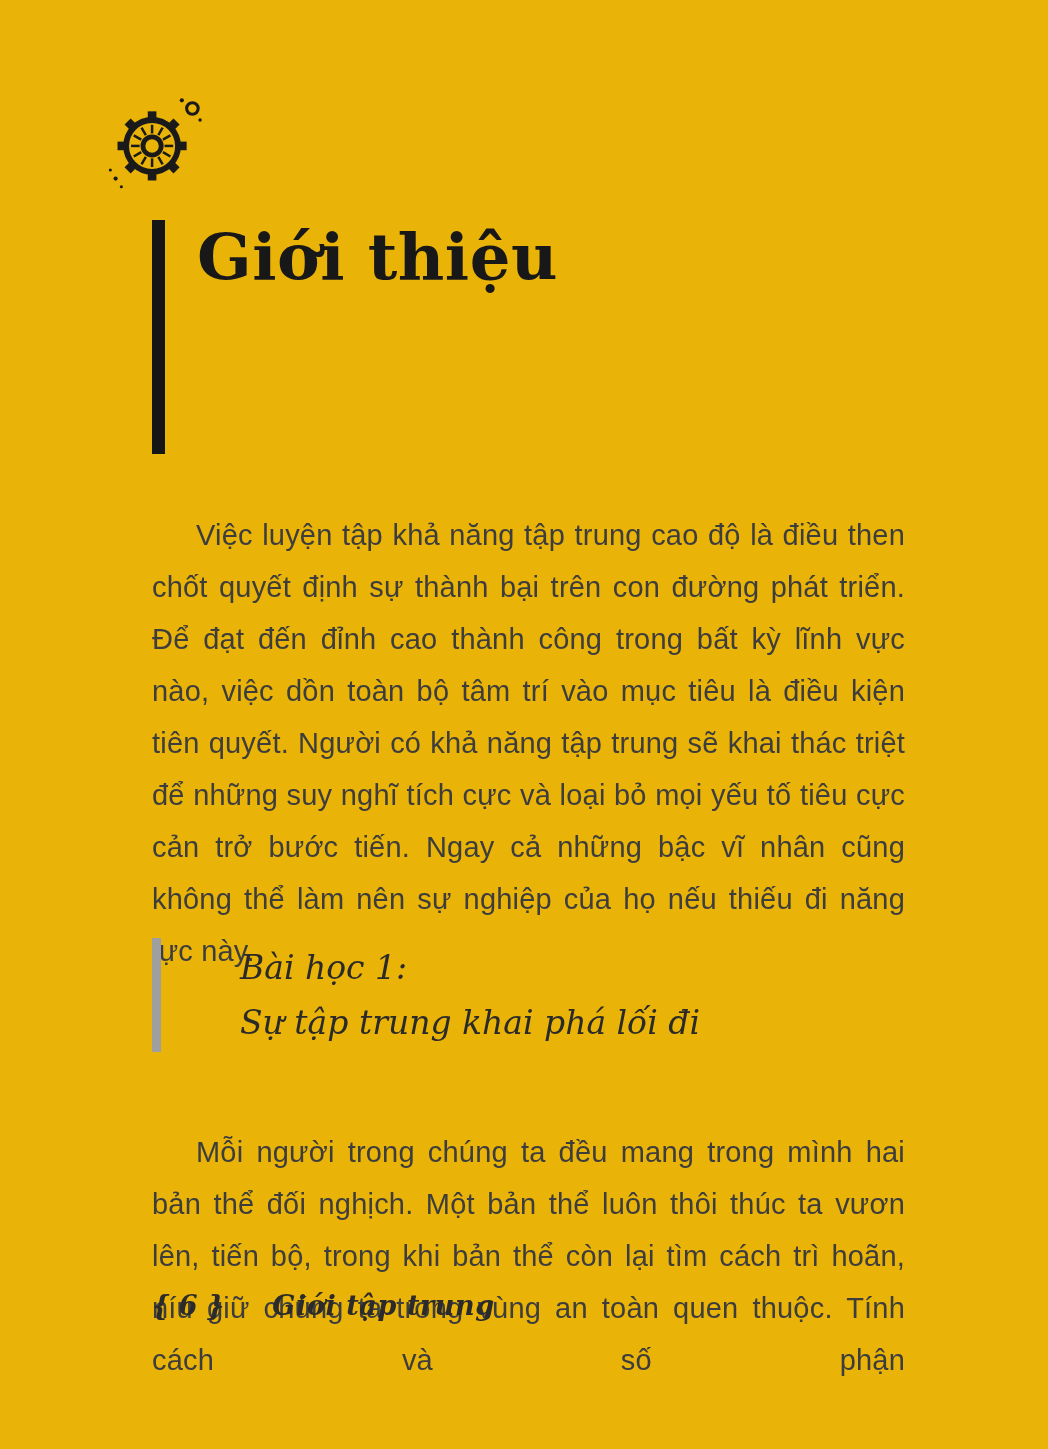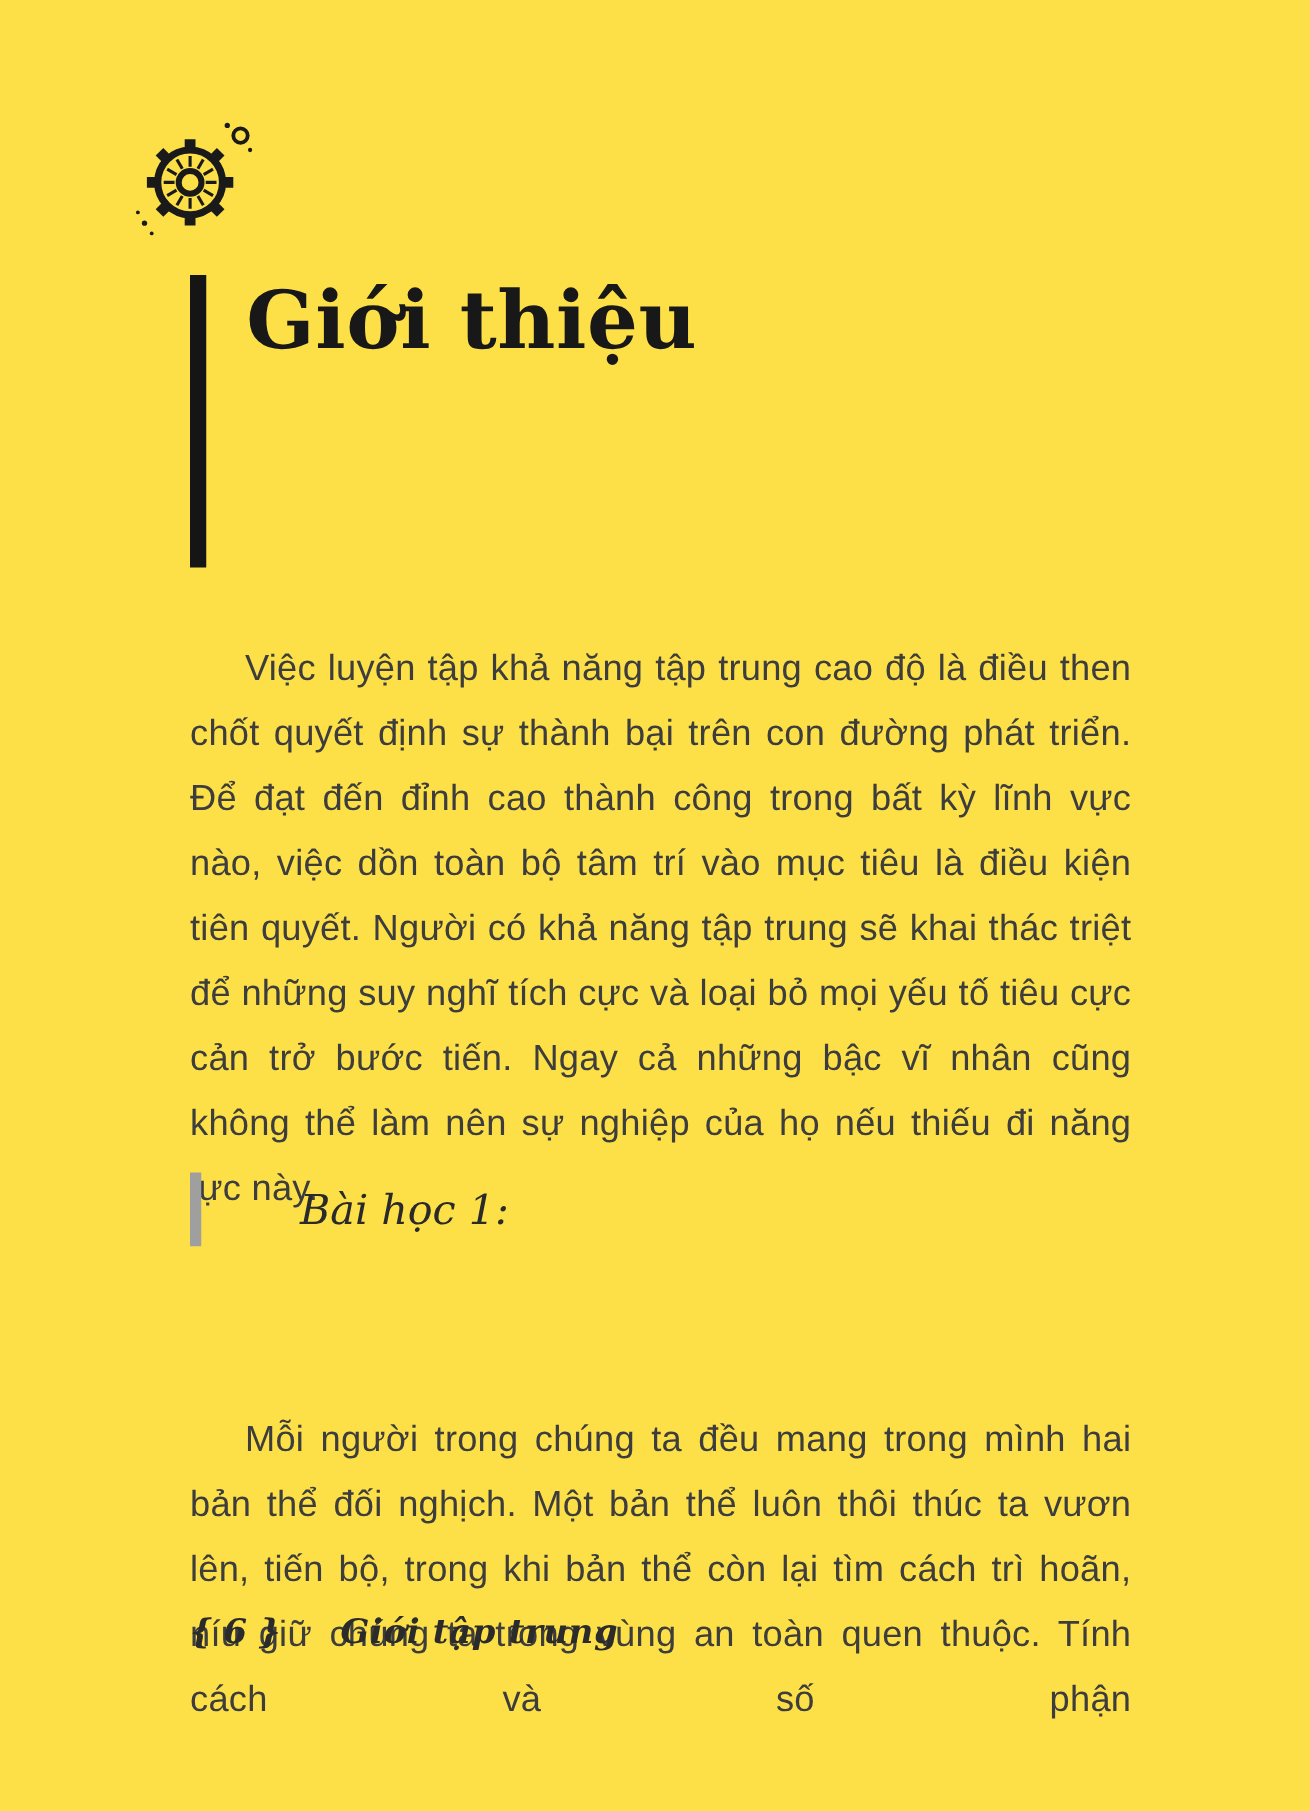--- a/index.html
+++ b/index.html
@@ -4,21 +4,21 @@
 <style>
   html, body {
     margin: 0;
     padding: 0;
     background: #e8e8e8;
   }
   .page {
     position: relative;
     width: 1048px;
     height: 1449px;
-    background: #fde047;
+    background: #eab308;
     font-family: "Liberation Sans", sans-serif;
     overflow: hidden;
     margin: 0 auto;
   }
   .chapter-icon {
     position: absolute;
     left: 106px;
     top: 96px;
     width: 96px;
     height: 96px;
@@ -153,20 +153,21 @@
     <div class="title-bar"></div>
     <div class="chapter-title">Giới thiệu</div>
   </div>
 
   <p class="body-text para p1">Việc luyện tập khả năng tập trung cao độ là điều then chốt quyết định sự thành bại trên con đường phát triển. Để đạt đến đỉnh cao thành công trong bất kỳ lĩnh vực nào, việc dồn toàn bộ tâm trí vào mục tiêu là điều kiện tiên quyết. Người có khả năng tập trung sẽ khai thác triệt để những suy nghĩ tích cực và loại bỏ mọi yếu tố tiêu cực cản trở bước tiến. Ngay cả những bậc vĩ nhân cũng không thể làm nên sự nghiệp của họ nếu thiếu đi năng lực này.</p>
 
   <div class="lesson">
     <div class="lesson-bar"></div>
     <div class="lesson-text">
       <div>Bài học 1:</div>
+      <div>Sự tập trung khai phá lối đi</div>
     </div>
   </div>
 
   <p class="body-text para p2">Mỗi người trong chúng ta đều mang trong mình hai bản thể đối nghịch. Một bản thể luôn thôi thúc ta vươn lên, tiến bộ, trong khi bản thể còn lại tìm cách trì hoãn, níu giữ chúng ta trong vùng an toàn quen thuộc. Tính cách và số phận</p>
 
   <div class="footer">
     <span class="num">{ 6 }</span>
     <span class="book">Giới tập trung</span>
   </div>
 

